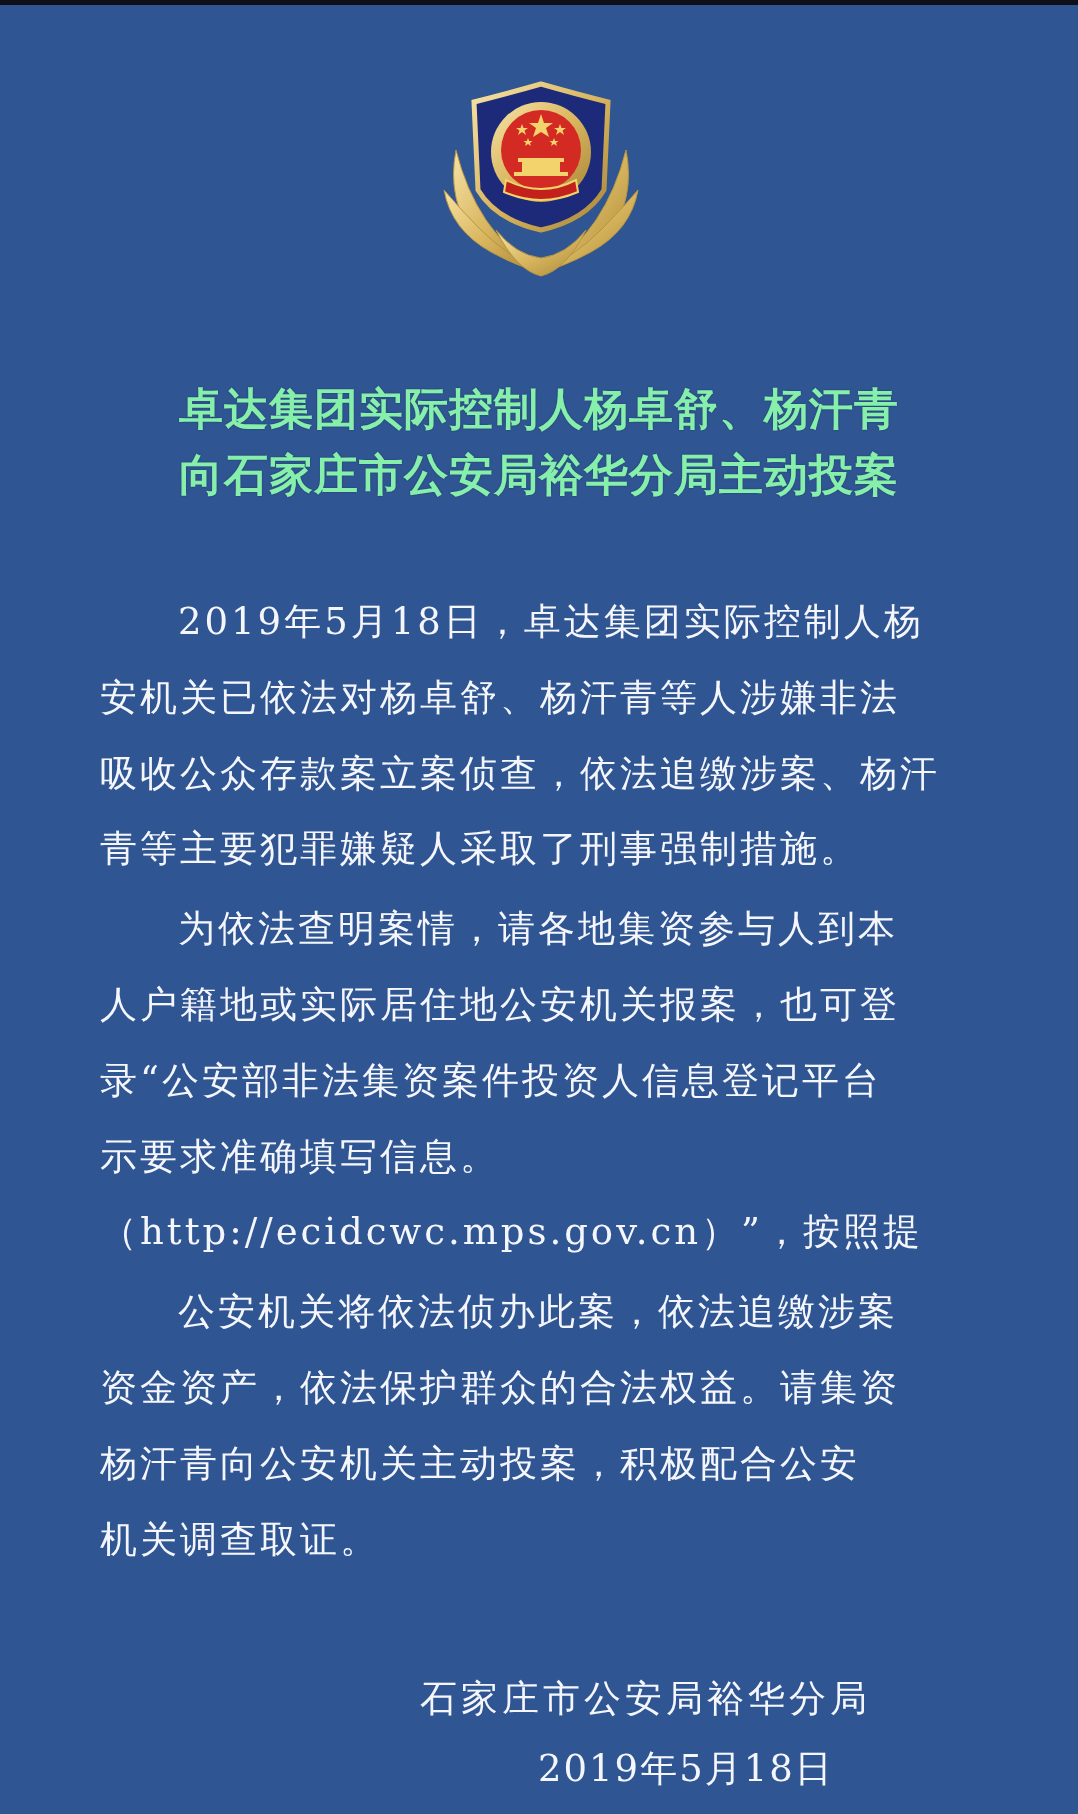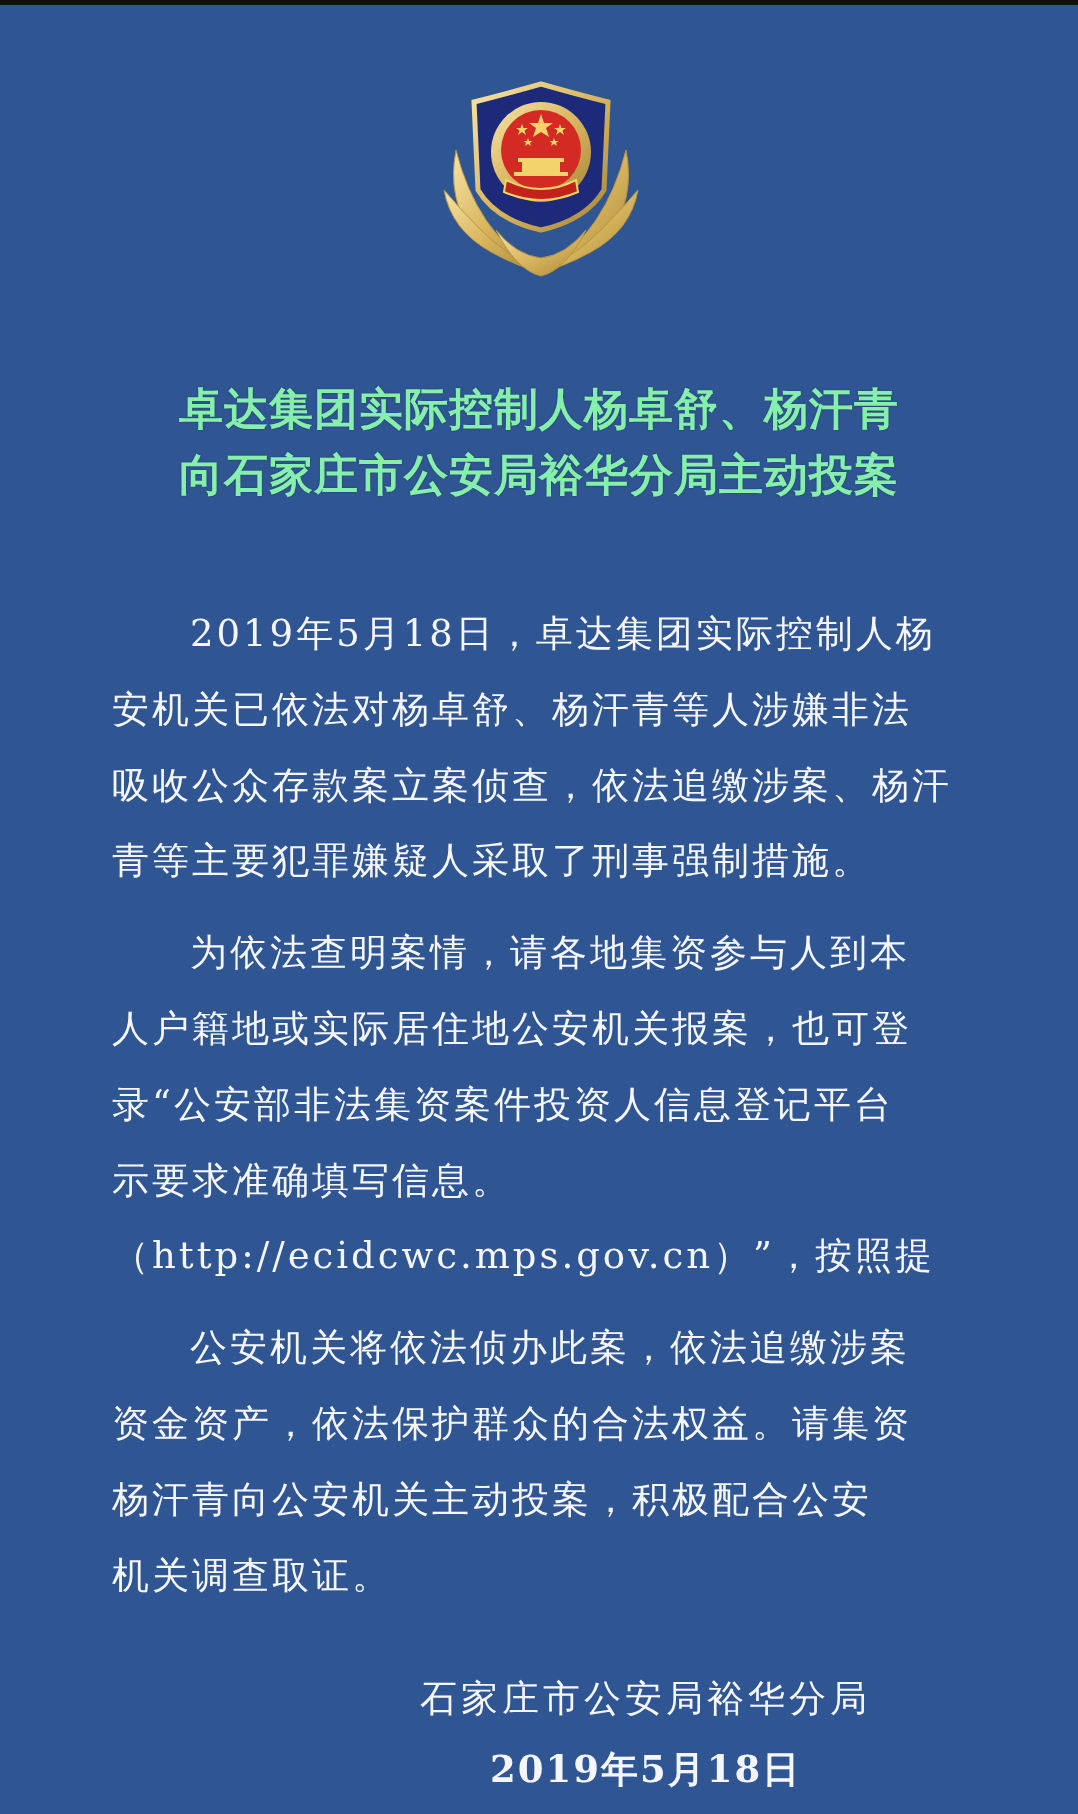--- a/index.html
+++ b/index.html
@@ -48,39 +48,39 @@
     .body-text {
       position: absolute;
       left: 96px;
       top: 580px;
       width: 890px;
       font-size: 37px;
       line-height: 75.8px;
       letter-spacing: 3px;
     }
     .para {
-      margin: 16px;
+      margin: 4px;
       text-indent: 78px;
     }
     .line {
       display: block;
       white-space: nowrap;
     }
     .para .line + .line { margin-left: -78px; }
     .signature {
       position: absolute;
       left: 420px;
       top: 1664px;
       width: 500px;
       font-size: 37px;
       line-height: 70px;
       letter-spacing: 4px;
     }
     .sig-org { display: block; white-space: nowrap; }
-    .sig-date { display: block; white-space: nowrap; margin-left: 70px; letter-spacing: 2px; font-weight: bold; }
+    .sig-date { display: block; white-space: nowrap; margin-left: 118px; letter-spacing: 2px; }
   </style>
 </head>
 <body>
 
 <div class="top-strip"></div>
 
 <div class="emblem">
   <svg width="210" height="200" viewBox="0 0 210 200">
     <defs>
       <linearGradient id="gold" x1="0" y1="0" x2="1" y2="1">

